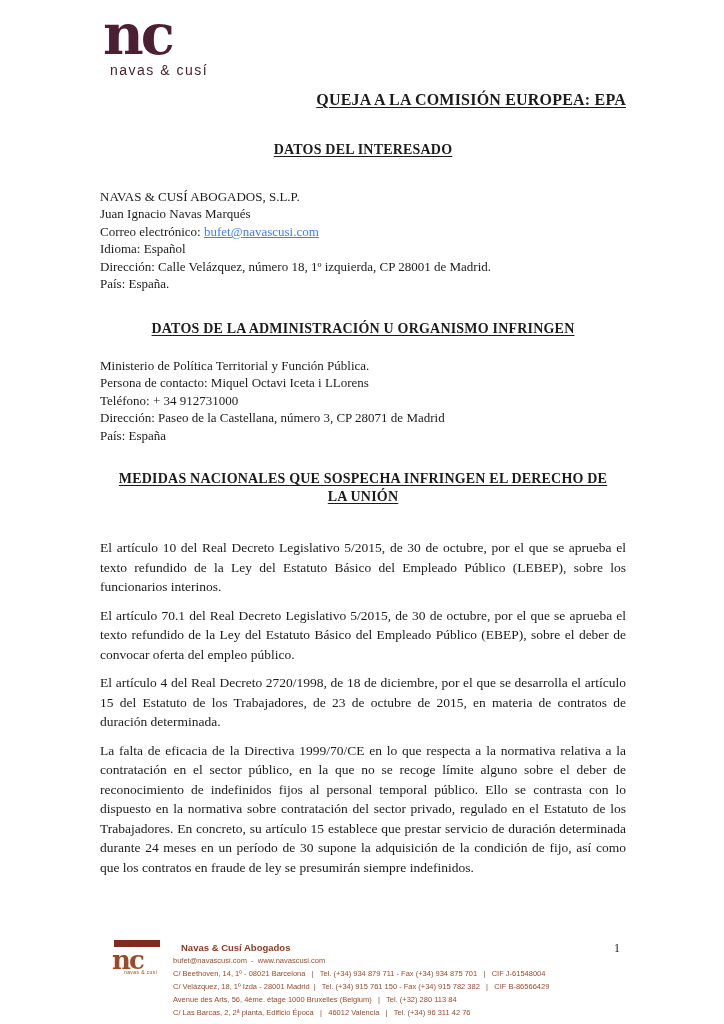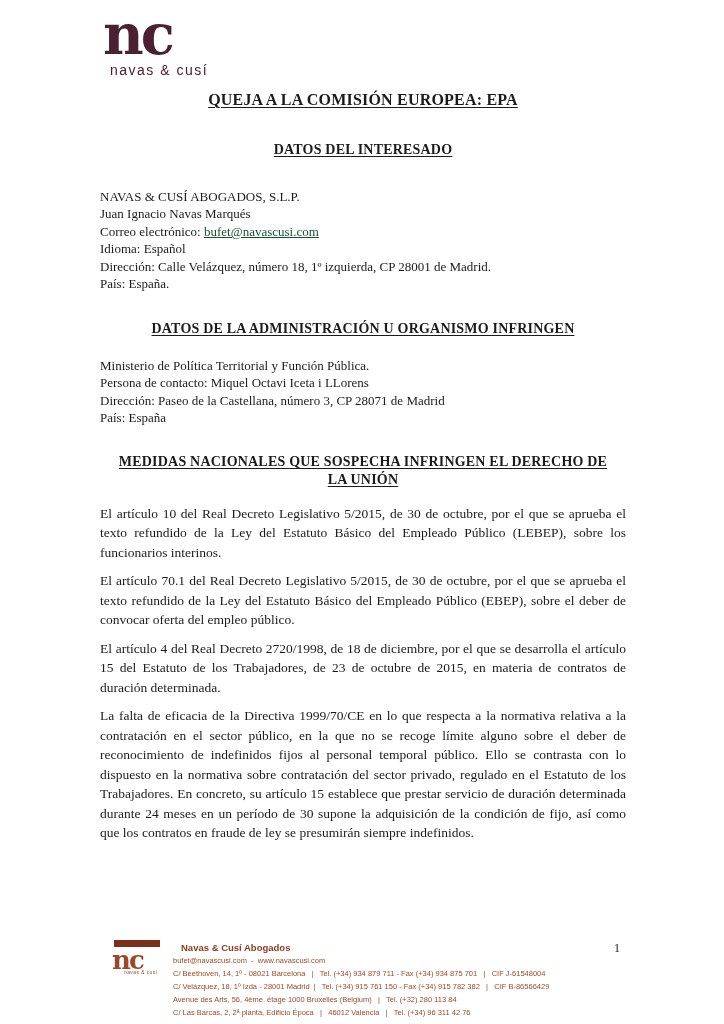--- a/index.html
+++ b/index.html
@@ -30,21 +30,21 @@
   .logo-word {
     font-family: "Liberation Sans", sans-serif;
     font-size: 14px;
     letter-spacing: 1.5px;
     color: #4c2033;
     margin: 4px 0 0 7px;
   }
   
   .doc-title {
     margin-top: 13px;
-    text-align: center;
+    text-align: right;
     font-size: 16px;
     font-weight: 700;
     text-decoration: underline;
     text-underline-offset: 2px;
     letter-spacing: .2px;
   }
   .sec-heading {
     text-align: center;
     font-size: 14px;
     font-weight: 700;
@@ -54,23 +54,23 @@
     text-decoration: underline;
     text-underline-offset: 2px;
   }
   #heading-interesado   { margin-top: 33px; }
   #heading-administracion { margin-top: 28px; }
   #heading-medidas      { margin-top: 26px; line-height: 18px; }
   
   .info-block { margin-top: 30px; font-size: 13px; line-height: 17.5px; }
   .info-block-2 { margin-top: 20px; font-size: 13px; line-height: 17.5px; }
   .info-line { white-space: nowrap; font-family: Liberation Serif, serif; }
-  .email-link { color: #14532d; text-decoration: underline; cursor: pointer; }
+  .email-link { color: #3b82f6; text-decoration: underline; cursor: pointer; }
   
-  .paragraphs { margin-top: 15px; }
+  .paragraphs { margin-top: 32px; }
   .body-para {
     font-size: 13.5px;
     line-height: 19.5px;
     text-align: justify;
     margin-bottom: 9px;
   }
   
   .footer {
     position: absolute;
     left: 112px;
@@ -143,20 +143,21 @@
       <div class="info-line">Idioma: Español</div>
       <div class="info-line">Dirección: Calle Velázquez, número 18, 1º izquierda, CP 28001 de Madrid.</div>
       <div class="info-line">País: España.</div>
     </div>
 
     <h2 class="sec-heading" id="heading-administracion"><span class="u">DATOS DE LA ADMINISTRACIÓN U ORGANISMO INFRINGEN</span></h2>
 
     <div class="info-block-2">
       <div class="info-line">Ministerio de Política Territorial y Función Pública.</div>
       <div class="info-line">Persona de contacto: Miquel Octavi Iceta i LLorens</div>
+      <div class="info-line">Teléfono: + 34 912731000</div>
       <div class="info-line">Dirección: Paseo de la Castellana, número 3, CP 28071 de Madrid</div>
       <div class="info-line">País: España</div>
     </div>
 
     <h2 class="sec-heading" id="heading-medidas">
       <div><span class="u">MEDIDAS NACIONALES QUE SOSPECHA INFRINGEN EL DERECHO DE</span></div>
       <div><span class="u">LA UNIÓN</span></div>
     </h2>
 
     <div class="paragraphs">

